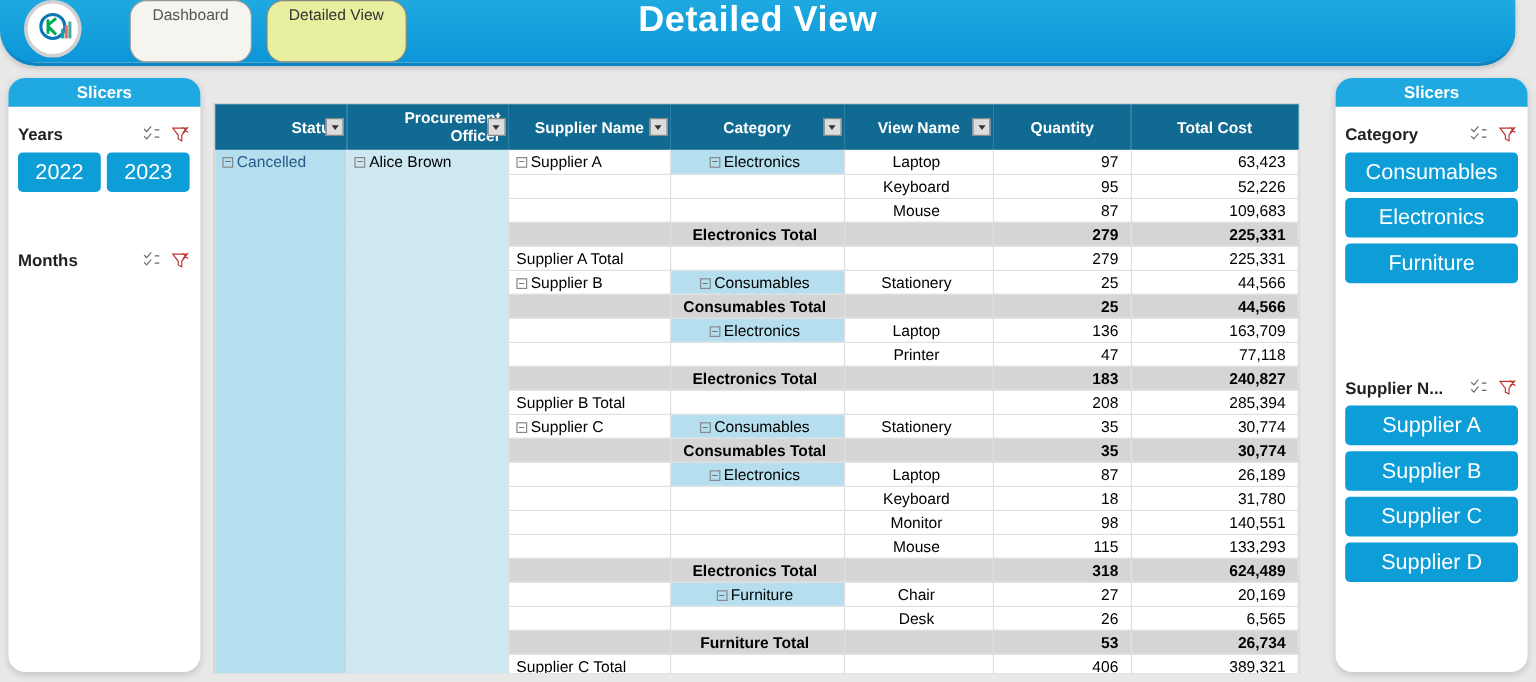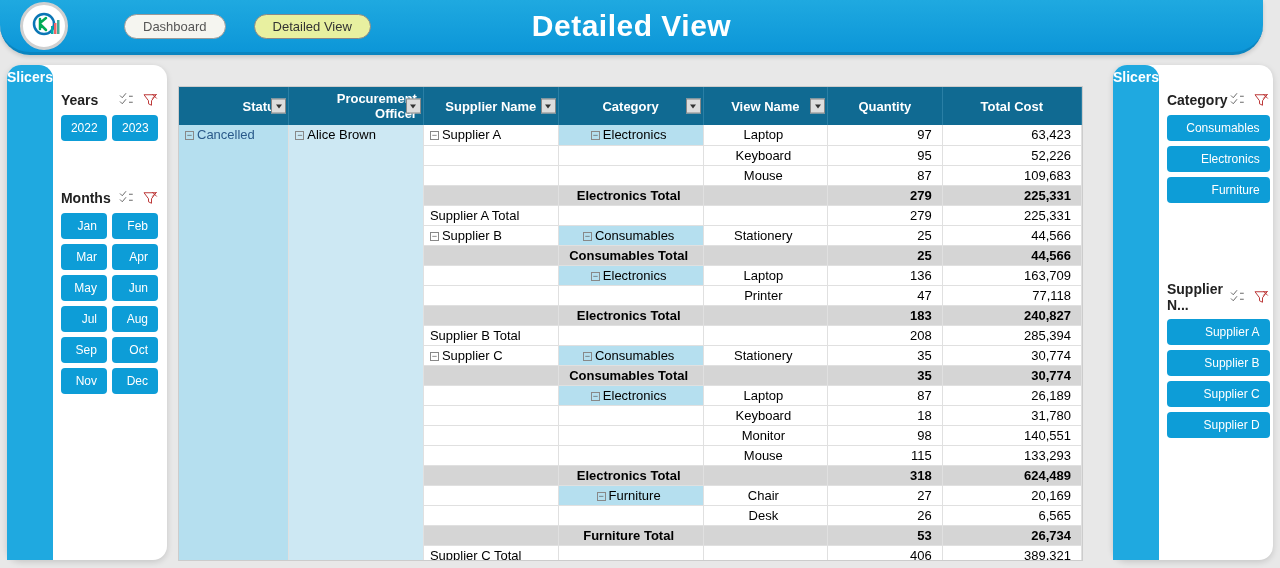--- a/index.html
+++ b/index.html
@@ -7,24 +7,22 @@
     
     
     .header-bar {
       position: absolute;
       top: 0; left: 0; right: 17px;
       height: 55px;
       background: linear-gradient(to bottom, #1fa9e0, #0c96d8);
       border-bottom: 3px solid #0b85c0;
       border-radius: 0 0 30px 30px;
       display: flex;
-      align-items: center;
       padding: 0 20px;
       box-shadow: 0 2px 4px rgba(0,0,0,0.15);
-      gap: 16px;
     }
     .logo {
       width: 48px; height: 48px;
       background: #fff;
       border-radius: 50%;
       border: 3px solid #d0d0d0;
       display: flex; align-items: center; justify-content: center;
       margin-right: 40px;
       position: relative;
     }
@@ -55,56 +53,56 @@
       letter-spacing: 0.5px;
     }
     
     
     .slicer-panel {
       position: absolute;
       background: #fff;
       border-radius: 14px;
       box-shadow: 0 2px 6px rgba(0,0,0,0.15);
       display: flex;
-      flex-direction: row;
+      flex-direction: column;
     }
     .slicer-panel.left { top: 65px; left: 7px; width: 160px; height: 495px; }
     .slicer-panel.right { top: 65px; right: 7px; width: 160px; height: 495px; }
     
     .slicer-title {
       background: #1fa9e0;
       color: #fff;
       text-align: center;
       font-size: 14px;
       font-weight: 600;
       padding: 4px 0;
       border-radius: 14px 14px 0 0;
     }
     .slicer-body { padding: 10px 8px; flex: 1; }
     .slicer-section-hdr {
       display: flex; align-items: center; justify-content: space-between;
       margin-bottom: 6px;
       margin-top: 10px;
     }
-    .slicer-section-hdr:first-child { margin-top: 16px; }
+    .slicer-section-hdr:first-child { margin-top: 4px; }
     .slicer-section-hdr span { font-size: 14px; font-weight: 600; color: #222; }
     .slicer-icons { display: flex; gap: 6px; }
     .slicer-icons svg { width: 18px; height: 18px; stroke: #666; fill: none; stroke-width: 1.3; cursor: pointer; }
     
     .slicer-chips { display: flex; flex-wrap: wrap; gap: 5px; }
     .slicer-chips.wide .chip { width: 100%; }
     .chip {
       background: #0d9dd7;
       color: #fff;
-      font-size: 12px;
+      font-size: 18px;
       padding: 6px 10px;
       border-radius: 4px;
       cursor: pointer;
       width: calc(50% - 3px);
-      text-align: right;
+      text-align: center;
     }
     .chip.full { width: 100%; }
     
     
     .pivot {
       position: absolute;
       top: 86px; left: 178px;
       width: 905px;
       height: 475px;
       background: #fff;
@@ -215,34 +213,20 @@
       <span>Months</span>
       <div class="slicer-icons">
         <svg viewBox="0 0 24 24">
             <path d="M4 6l3 3 5-6M4 14l3 3 5-6M16 7h5M16 15h5"></path>
           </svg>
         <svg viewBox="0 0 24 24">
             <path d="M4 5h16l-6 8v6l-4-2v-4zM15 4l6 6M21 4l-6 6" stroke="#b33"></path>
           </svg>
       </div>
     </div>
-    <div class="slicer-chips">
-      <div class="chip">Jan</div>
-      <div class="chip">Feb</div>
-      <div class="chip">Mar</div>
-      <div class="chip">Apr</div>
-      <div class="chip">May</div>
-      <div class="chip">Jun</div>
-      <div class="chip">Jul</div>
-      <div class="chip">Aug</div>
-      <div class="chip">Sep</div>
-      <div class="chip">Oct</div>
-      <div class="chip">Nov</div>
-      <div class="chip">Dec</div>
-    </div>
   </div>
 </div>
 
 <div class="slicer-panel right">
   <div class="slicer-title">Slicers</div>
   <div class="slicer-body">
     <div class="slicer-section-hdr">
       <span>Category</span>
       <div class="slicer-icons">
         <svg viewBox="0 0 24 24">

